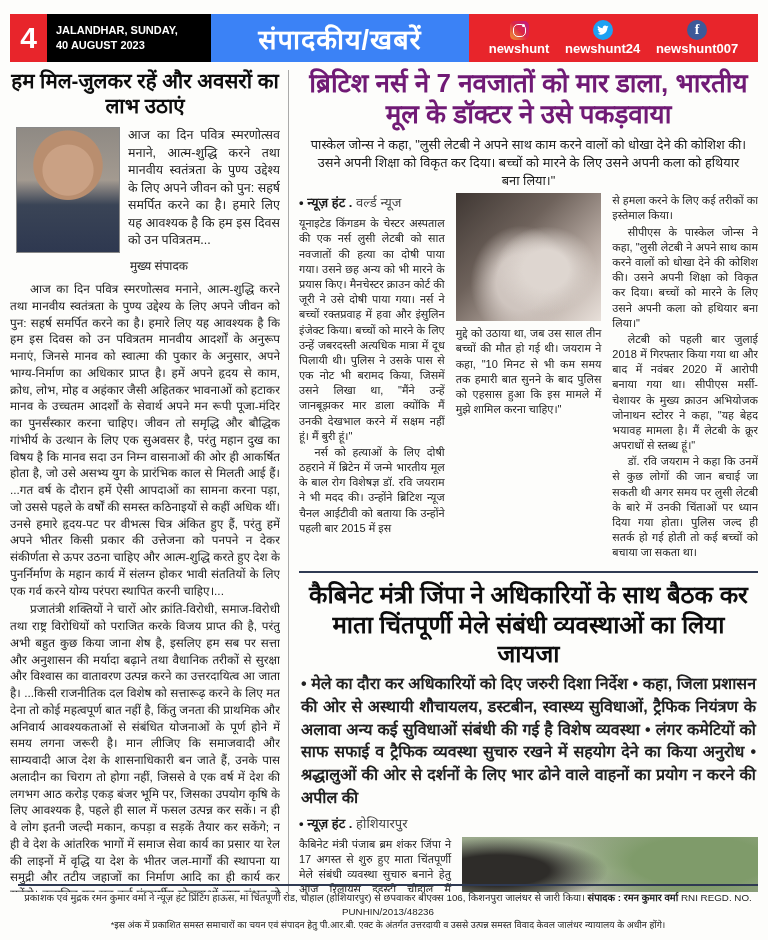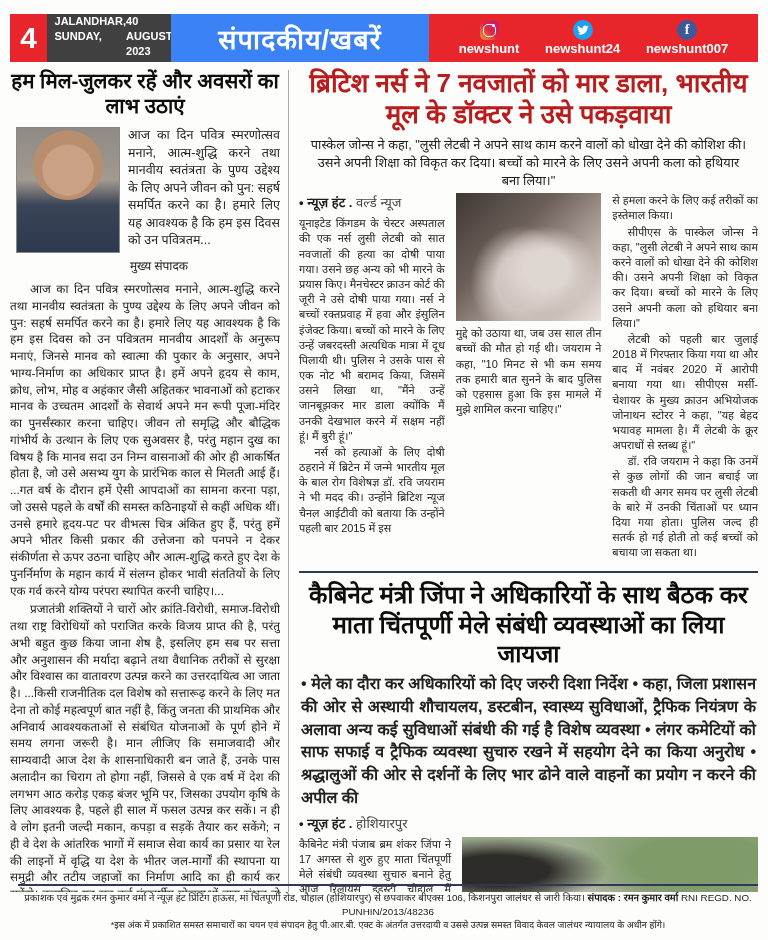--- a/index.html
+++ b/index.html
@@ -7,22 +7,22 @@
     font-family:"Liberation Sans","DejaVu Sans",sans-serif; color:#1c1c1c; }
   .page { position:absolute; inset:0; }
 
   
   .header { position:absolute; top:14px; left:10px; right:10px; height:48px; display:flex; }
   .pagenum { width:37px; background:#e8252b; color:#fff; font-size:30px; font-weight:bold;
     display:flex; align-items:center; justify-content:center; }
   .logo { width:94px; background:#fff; display:flex; align-items:center; justify-content:center;
     font-size:23px; font-weight:bold; gap:4px; }
   .logo .w1 { color:#1d5ba9; } .logo .w2 { color:#e8252b; }
-  .dateline { width:124px; background:#404040; color:#fff; font-size:11px; font-weight:bold;
-    display:flex; flex-direction:row; justify-content:center; padding-left:9px; line-height:1.35; }
+  .dateline { width:164px; background:#000000; color:#fff; font-size:11px; font-weight:bold;
+    display:flex; flex-direction:column; justify-content:center; padding-left:9px; line-height:1.35; }
   .section-box { width:258px; background:#3b82f6; color:#fff; font-size:27px; font-weight:bold;
     display:flex; align-items:center; justify-content:center; letter-spacing:1px; }
   .social { flex:1; background:#e8252b; display:flex; align-items:center; justify-content:space-evenly; padding:2px 4px; }
   .soc-item { display:flex; flex-direction:column; align-items:center; gap:1px; cursor:pointer; }
   .soc-item .handle { color:#fff; font-size:13px; font-weight:bold; }
   .ig { width:19px; height:19px; border-radius:5px;
     background:linear-gradient(45deg,#f09433,#e6683c,#dc2743,#cc2366,#bc1888); position:relative; }
   .ig i { position:absolute; inset:3px; border:1.6px solid #fff; border-radius:5px; }
   .ig b { position:absolute; width:3px; height:3px; border-radius:50%; background:#fff; top:3.5px; right:3.5px; }
   .circ { width:20px; height:20px; border-radius:50%; display:flex; align-items:center; justify-content:center; }
@@ -43,21 +43,21 @@
       radial-gradient(circle at 50% 30%, #b98e6f 0 34%, transparent 35%),
       linear-gradient(180deg,#8f8a84 0%, #a39a90 42%, #3a4456 62%, #2e3850 100%); }
   .edit-intro p { font-size:12.5px; line-height:1.4; text-align:justify; }
   .name-banner { margin:6px 0 2px 28px; background:#1d5ba9; color:#fff; font-size:18px; font-weight:bold;
     text-align:center; padding:4px 0; }
   .role { text-align:center; margin-left:28px; font-size:12px; margin-bottom:7px; }
   .edit-body p { font-size:11.8px; line-height:1.42; text-align:justify; text-indent:1.7em; margin-bottom:2px; }
 
   
   .right-col { position:absolute; left:289px; right:0; top:0; height:100%; overflow:hidden; }
-  .art1-head { font-size:26px; font-weight:bold; text-align:center; line-height:1.18; color:#b91c1c; }
+  .art1-head { font-size:26px; font-weight:bold; text-align:center; line-height:1.18; color:#701a75; }
   .standfirst { font-size:12.8px; text-align:center; line-height:1.38; margin:7px 10px 4px; }
   .cols3 { display:flex; gap:11px; margin-top:4px; }
   .cols3 .c { flex:1; min-width:0; }
   .byline { font-size:13px; margin-bottom:5px; }
   .byline .brand { font-weight:bold; }
   .byline .place { color:#444; }
   .newsp { font-size:11px; line-height:1.38; text-align:justify; text-indent:1.4em; margin-bottom:1px; }
   .newsp.noind { text-indent:0; }
   .feet-photo { width:100%; height:128px; margin-bottom:5px;
     background:

